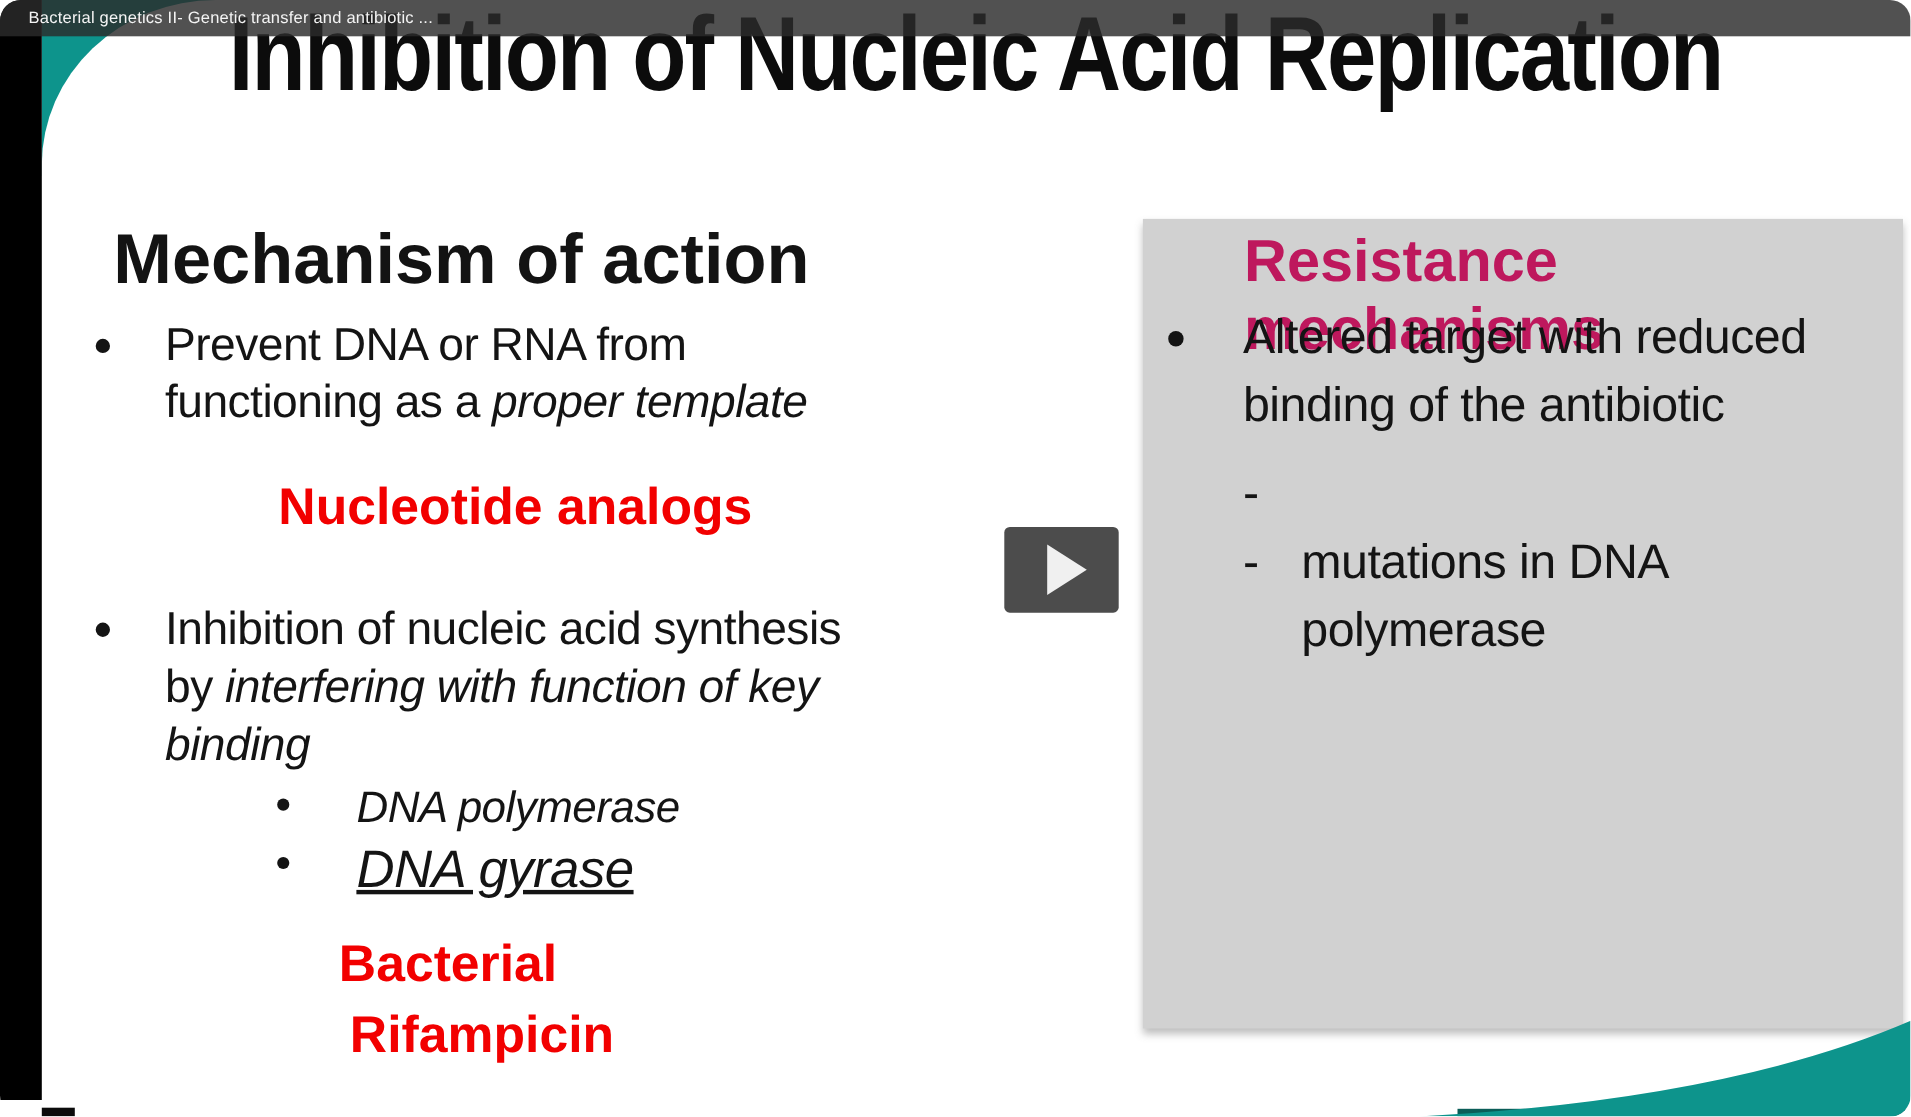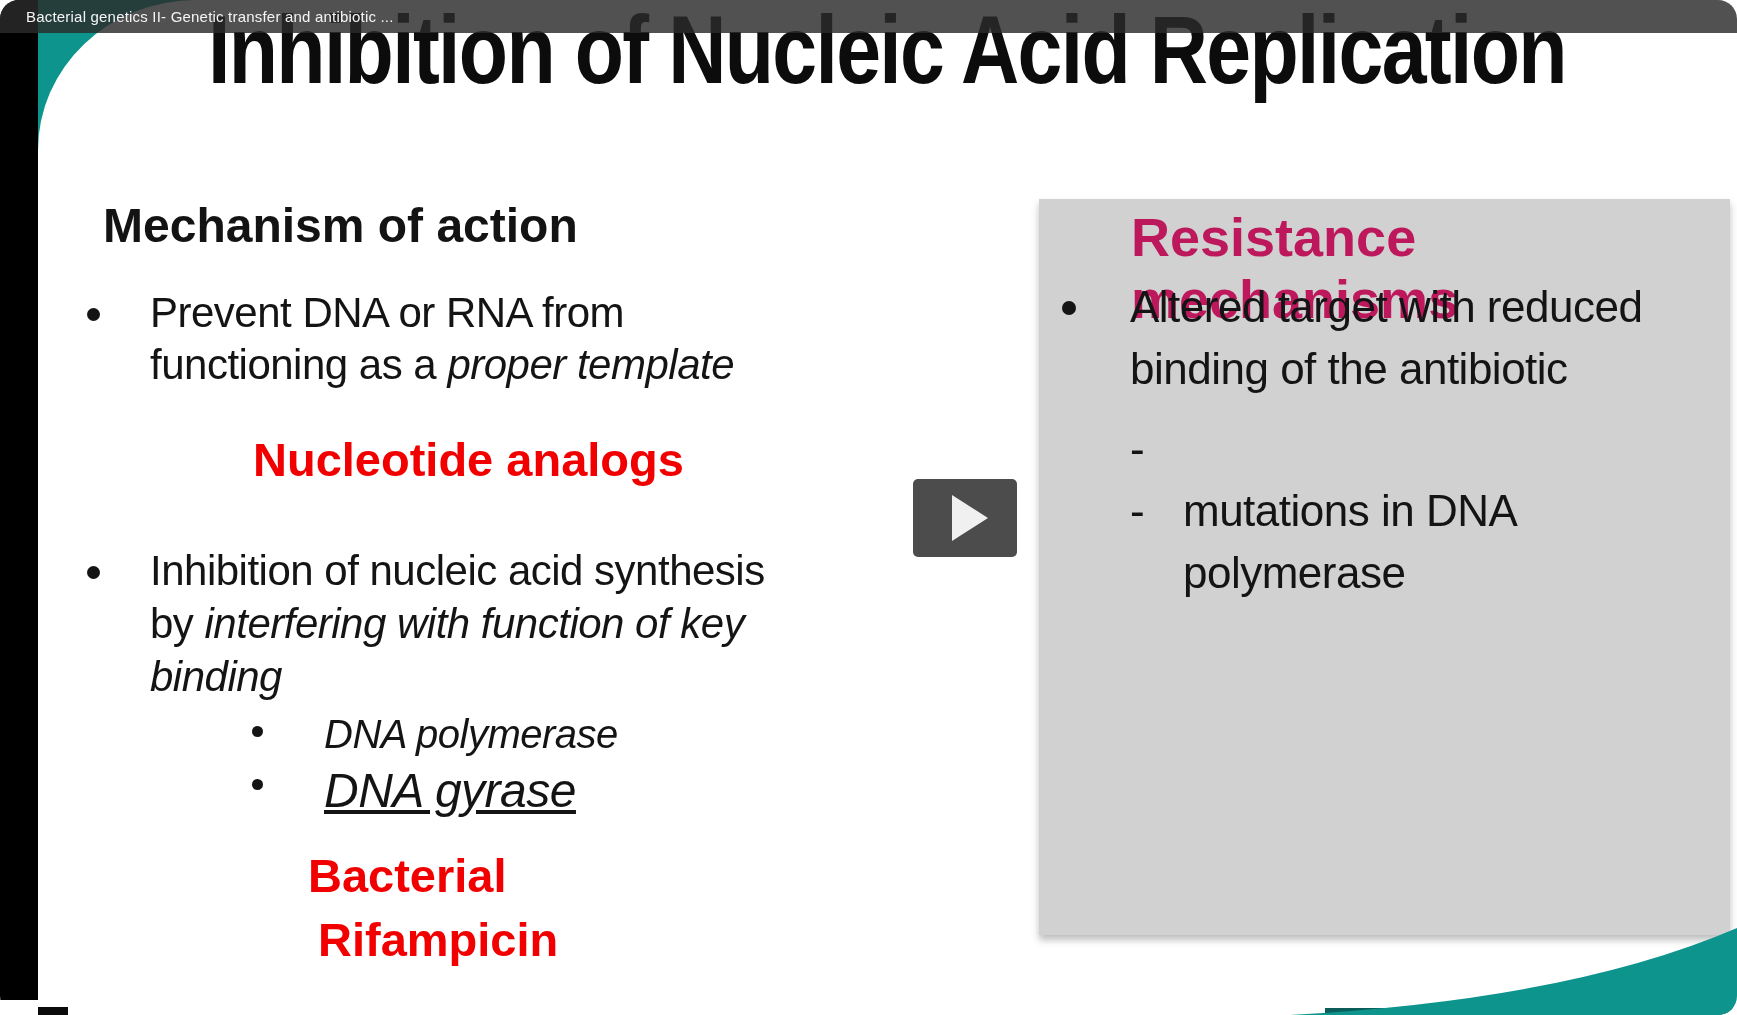--- a/index.html
+++ b/index.html
@@ -21,21 +21,21 @@
   .corner-teal{left:38px;top:0;width:165px;height:160px;background:#0d948c;}
   .slide-white{left:38px;top:0;width:1699px;height:1015px;background:#ffffff;
                border-top-left-radius:158px 150px;}
   .bottom-strip-dark{left:1325px;top:1008px;width:412px;height:7px;background:#0a5d58;z-index:6;}
   .bottom-black-bit{left:38px;top:1007px;width:30px;height:8px;background:#0b0b0b;z-index:6;}
   .wedge{left:1290px;top:928px;z-index:7;}
 
   
   .slide-title{left:208px;top:2px;font-size:96px;font-weight:bold;color:#0c0c0c;letter-spacing:-2px;
                transform:scaleX(.84);transform-origin:left top;white-space:nowrap;line-height:1;z-index:10;}
-  .mech-heading{left:103px;top:198px;font-size:48px;font-weight:bold;color:#131313;z-index:10;}
+  .mech-heading{left:103px;top:198px;font-size:64px;font-weight:bold;color:#131313;z-index:10;}
   .body-text{font-size:42px;color:#141414;line-height:52px;z-index:10;letter-spacing:-.5px;}
   .dot{background:#141414;border-radius:50%;z-index:10;}
   .red{color:#f20000;font-weight:bold;z-index:10;}
   .it{font-style:italic;}
   .pre{white-space:pre-line;}
 
   
   .panel{left:1039px;top:199px;width:691px;height:736px;background:#d1d1d1;z-index:5;
          box-shadow:0 5px 7px rgba(110,110,110,0.45);}
   .panel-heading{left:1131px;top:206px;font-size:54px;font-weight:bold;color:#be185d;z-index:10;}

